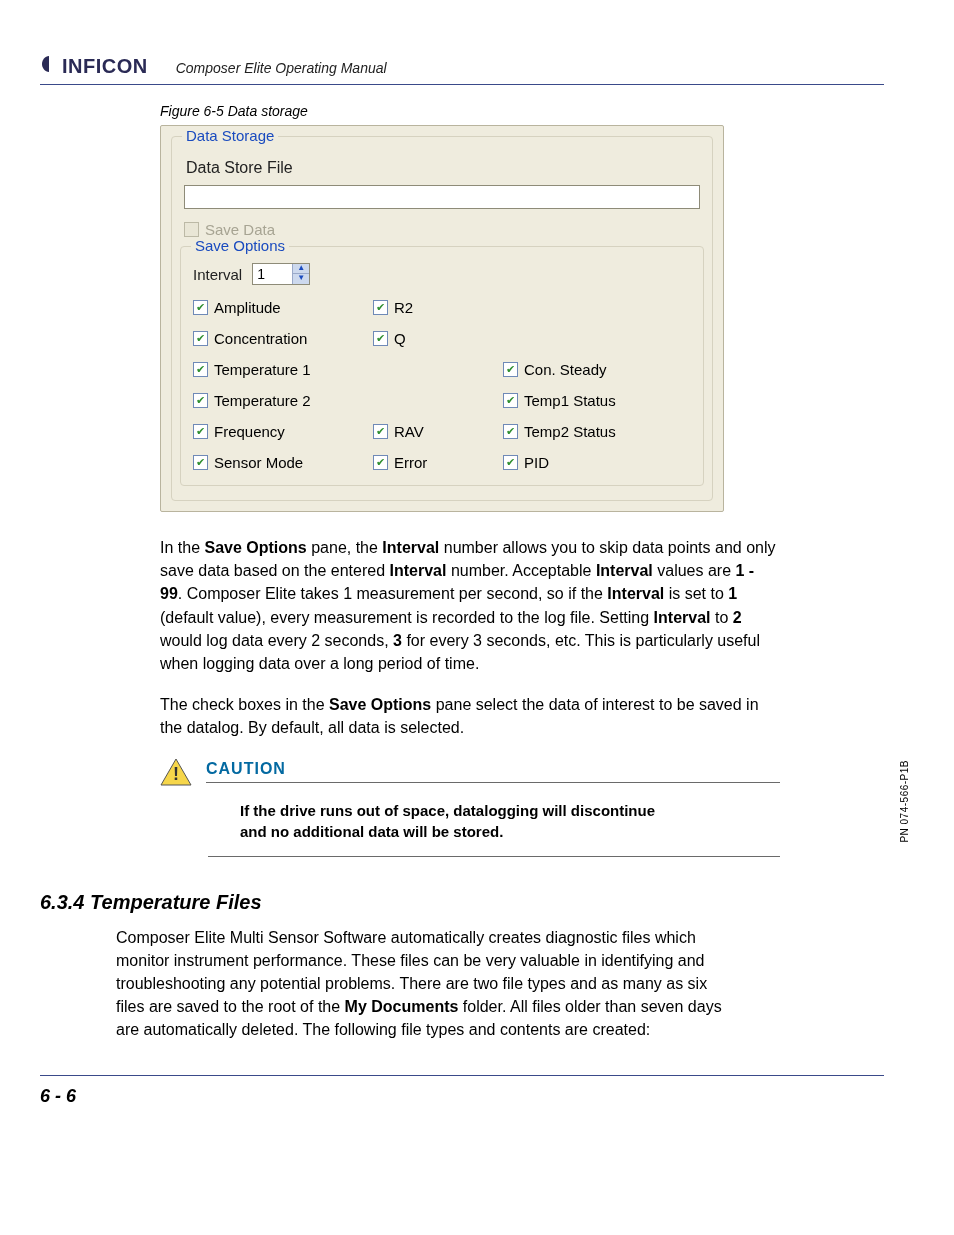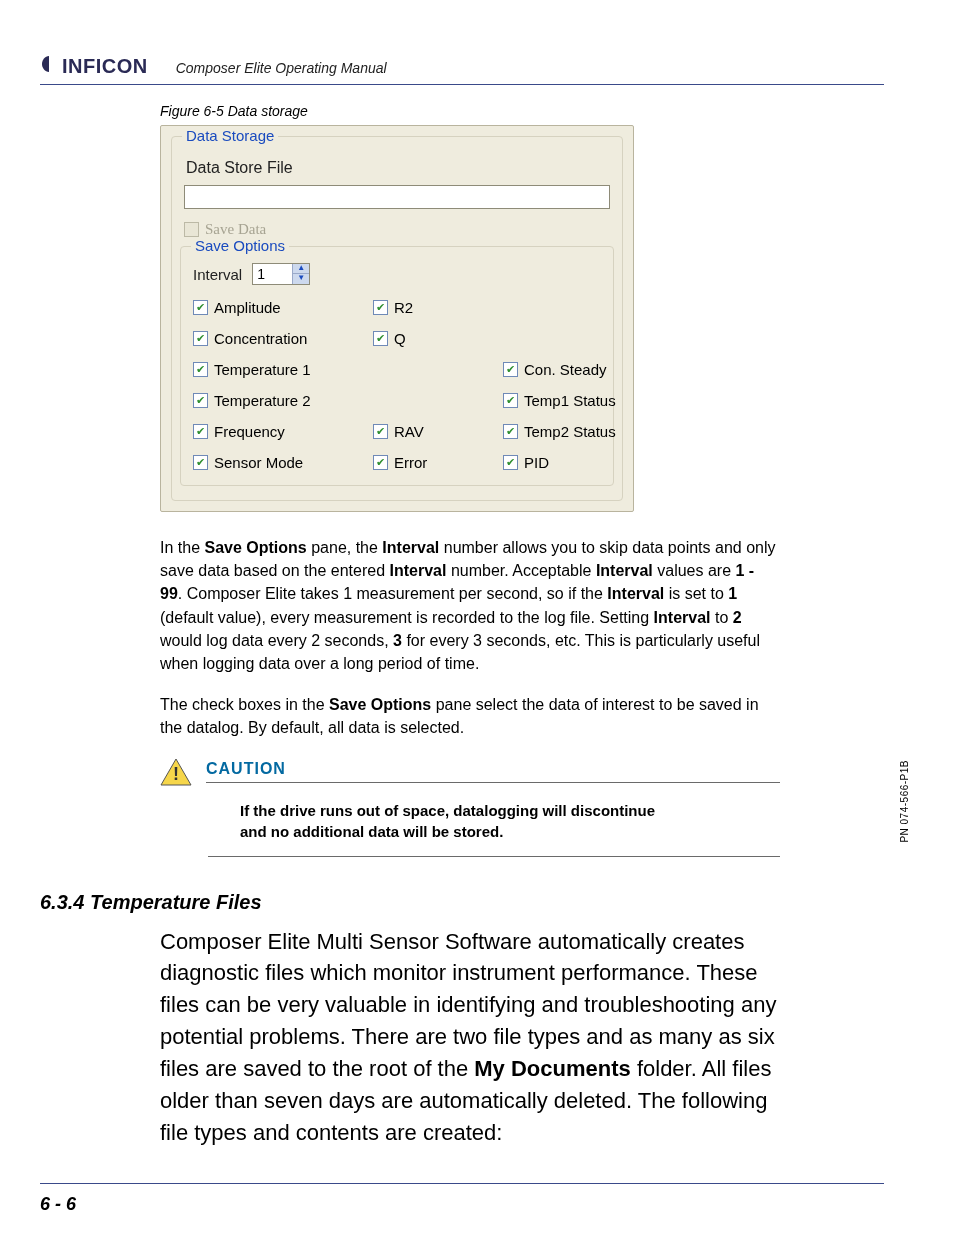--- a/index.html
+++ b/index.html
@@ -38,21 +38,21 @@
     font-size: 14px;
     color: #222;
     padding-bottom: 2px;
   }
   .figure-caption {
     font-style: italic;
     font-size: 14px;
     margin: 8px 0 6px 120px;
   }
   .panel {
-    width: 474px;
+    width: 564px;
     margin-left: 120px;
     background: #efecde;
     border: 1px solid #b9b49e;
     border-radius: 2px;
     padding: 6px 4px 4px 4px;
     font-family: Tahoma, Arial, sans-serif;
   }
   .groupbox {
     border: 1px solid #d6d2c0;
     border-radius: 4px;
@@ -79,21 +79,20 @@
     height: 24px;
     background: #fff;
     border: 1px solid #8e8b78;
     margin-top: 4px;
   }
   .cb-row {
     display: flex;
     align-items: center;
     gap: 6px;
     margin: 12px 0 4px 0;
-    font-family: Liberation Serif, serif;
   }
   .cb {
     width: 15px; height: 15px;
     border: 1px solid #6f8ab7;
     background: #fff;
     display: inline-flex;
     align-items: center;
     justify-content: center;
     font-size: 11px;
     color: #2f8f2f;
@@ -149,22 +148,22 @@
     line-height:1.4;
   }
   .rule2 { border:none; border-top:1px solid #6a6a6a; margin:14px 0 0 48px;}
   .section-heading {
     font-style: italic;
     font-weight: bold;
     font-size: 20px;
     margin: 34px 0 12px 0;
   }
   .section-body {
-    font-size:22px; line-height:1.45;
-    margin-left:120px; max-width:620px;
+    font-size:16px; line-height:1.45;
+    margin-left:76px; max-width:620px;
   }
   .side-pn {
     position:absolute;
     right: 44px;
     top: 760px;
     font-size: 10px;
     letter-spacing: 0.5px;
     writing-mode: vertical-rl;
     transform: rotate(180deg);
   }

